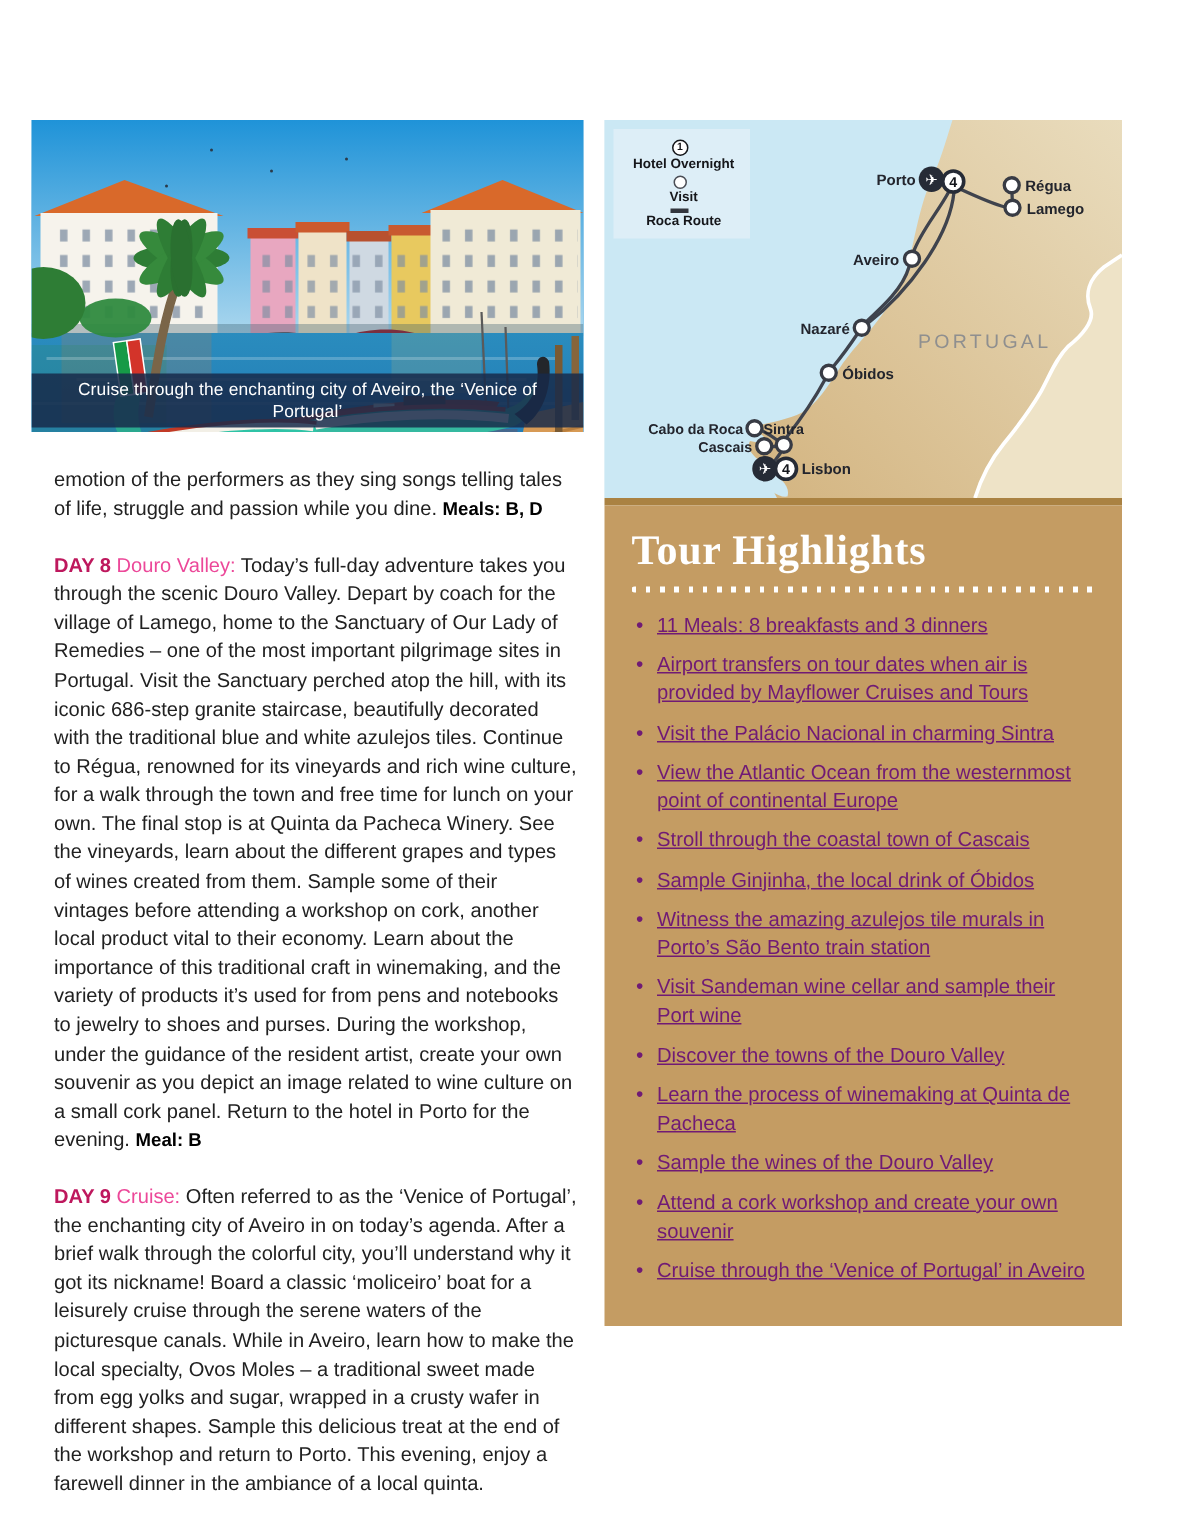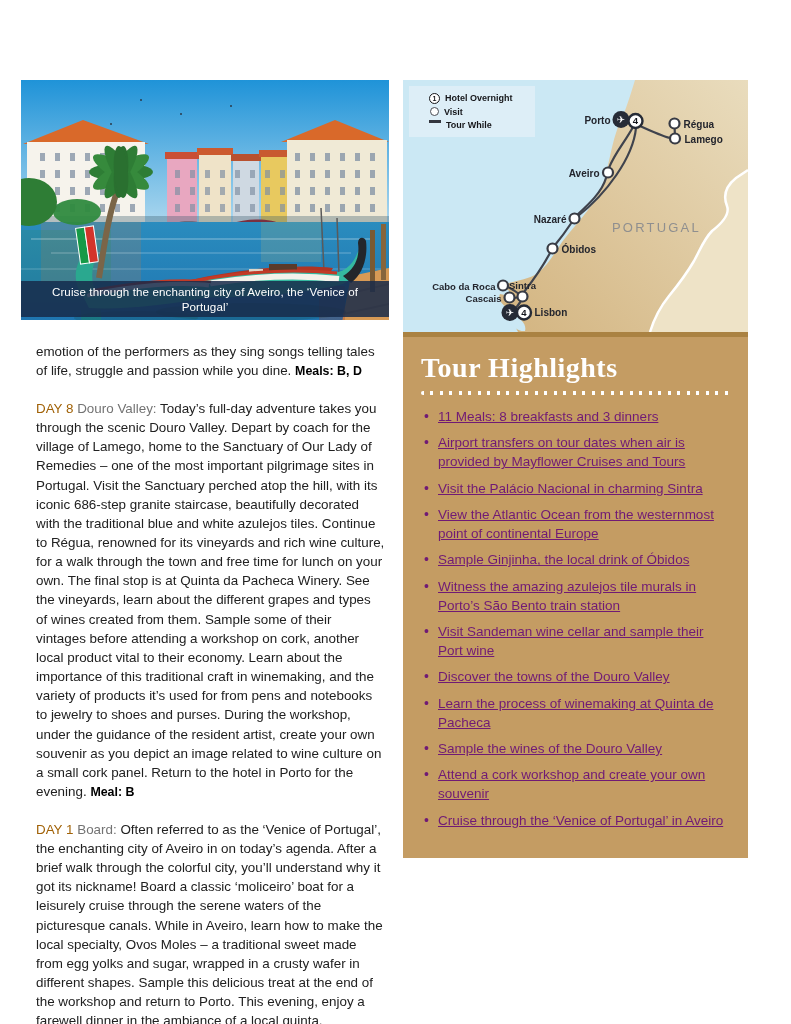--- a/index.html
+++ b/index.html
@@ -1,37 +1,37 @@
 <!DOCTYPE html>
 <html><head>
 <meta charset="utf-8">
 <style>
   html,body{margin:0;padding:0;background:#ffffff;}
   #page{position:relative;width:791px;height:1024px;background:#fff;overflow:hidden;
         font-family:"Liberation Sans",sans-serif;-webkit-font-smoothing:antialiased;}
 
   
   #left-col{position:absolute;left:21px;top:80px;width:368px;}
-  #photo{position:relative;width:368px;height:240px;margin:0;overflow:hidden;background:#2d9ad8;}
+  #photo{position:relative;width:368px;height:208px;margin:0;overflow:hidden;background:#2d9ad8;}
   #photo svg{display:block;}
   #photo figcaption{position:absolute;left:0;right:0;bottom:3px;text-align:center;}
   #photo figcaption span{display:inline-block;background:rgba(23,42,74,.85);color:#fff;
         font-size:11.6px;line-height:1.3;padding:3px 9px;letter-spacing:.1px;}
   #itinerary{margin:22px 0 0 15px;width:349px;}
   #itinerary p.para{margin:0 0 18px;font-size:13.4px;line-height:1.43;color:#212121;}
-  .dayno{color:#a16207;font-weight:normal;}
-  .dayloc{color:#737373;}
+  .dayno{color:#be185d;font-weight:bold;}
+  .dayloc{color:#ec4899;}
   .meals{font-weight:bold;font-size:12.4px;color:#000000;}
 
   
   #right-col{position:absolute;left:403px;top:80px;width:345px;}
   #map{position:relative;width:345px;height:252px;background:#cbe8f4;}
   #map-bar{height:5px;background:#aa8242;}
   #legend{position:absolute;top:6px;left:6px;background:#ddeef7;padding:7px 10px 7px 8px;}
-  .legend-row{display:flex;align-items:flex-start;margin:0 12px 3px;}
+  .legend-row{display:flex;align-items:center;margin:0 0 3px;flex-direction:column;}
   .legend-row:last-child{margin-bottom:0;}
   .legend-row .lbl{font-size:9px;font-weight:600;color:#15161a;margin-left:5px;white-space:nowrap;}
   .ic-hotel{width:11px;height:11px;border:1.6px solid #15161a;border-radius:50%;background:#fff;
         display:flex;align-items:center;justify-content:center;font-size:7px;font-weight:bold;color:#15161a;box-sizing:border-box;}
   .ic-visit{width:9px;height:9px;border:1.6px solid #4a4d55;border-radius:50%;background:#fff;box-sizing:border-box;margin-left:1px;}
   .ic-route{width:12px;height:3px;background:#33363e;}
 
   #highlights{background:#c49c63;padding:15px 18px 20px;}
   #highlights h2{margin:0 0 7px;font-family:"Liberation Serif",serif;font-weight:bold;
         color:#fff;font-size:28px;letter-spacing:.5px;}
@@ -167,22 +167,22 @@
       </p>
 
       <p class="para">
         <span class="dayno">DAY 8</span>
         <span class="dayloc">Douro Valley:</span>
         <span>Today’s full-day adventure takes you through the scenic Douro Valley.  Depart by coach for the village of Lamego, home to the Sanctuary of Our Lady of Remedies – one of the most important pilgrimage sites in Portugal.  Visit the Sanctuary perched atop the hill, with its iconic 686-step granite staircase, beautifully decorated with the traditional blue and white azulejos tiles. Continue to Régua, renowned for its vineyards and rich wine culture, for a walk through the town and free time for lunch on your own. The final stop is at Quinta da Pacheca Winery.  See the vineyards, learn about the different grapes and types of wines created from them.  Sample some of their vintages before attending a workshop on cork, another local product vital to their economy.  Learn about the importance of this traditional craft in winemaking, and the variety of products it’s used for from pens and notebooks to jewelry to shoes and purses.  During the workshop, under the guidance of the resident artist, create your own souvenir as you depict an image related to wine culture on a small cork panel.  Return to the hotel in Porto for the evening.</span>
         <b class="meals">Meal: B</b>
       </p>
 
       <p class="para">
-        <span class="dayno">DAY 1</span>
-        <span class="dayloc">Board:</span>
+        <span class="dayno">DAY 9</span>
+        <span class="dayloc">Cruise:</span>
         <span>Often referred to as the ‘Venice of Portugal’, the enchanting city of Aveiro in on today’s agenda. After a brief walk through the colorful city, you’ll understand why it got its nickname! Board a classic ‘moliceiro’ boat for a leisurely cruise through the serene waters of the picturesque canals. While in Aveiro, learn how to make the local specialty, Ovos Moles – a traditional sweet made from egg yolks and sugar, wrapped in a crusty wafer in different shapes.  Sample this delicious treat at the end of the workshop and return to Porto.  This evening, enjoy a farewell dinner in the ambiance of a local quinta.</span>
         
       </p>
 
     </div>
   </section>
 
   <section id="right-col">
 
     <div id="map">
@@ -257,35 +257,36 @@
         <div class="legend-row">
           <span class="ic-hotel">1</span>
           <span class="lbl">Hotel Overnight</span>
         </div>
         <div class="legend-row">
           <span class="ic-visit"></span>
           <span class="lbl">Visit</span>
         </div>
         <div class="legend-row">
           <span class="ic-route"></span>
-          <span class="lbl">Tour While</span>
+          <span class="lbl">Roca Route</span>
         </div>
       </div>
     </div>
 
     <div id="map-bar"></div>
 
     <div id="highlights">
       <h2>Tour Highlights</h2>
       <div id="hl-dots"></div>
       <ul>
         <li>11 Meals: 8 breakfasts and 3 dinners</li>
         <li>Airport transfers on tour dates when air is provided by Mayflower Cruises and Tours</li>
         <li>Visit the Palácio Nacional in charming Sintra</li>
         <li>View the Atlantic Ocean from the westernmost point of continental Europe</li>
+        <li>Stroll through the coastal town of Cascais</li>
         <li>Sample Ginjinha, the local drink of Óbidos</li>
         <li>Witness the amazing azulejos tile murals in Porto’s São Bento train station</li>
         <li>Visit Sandeman wine cellar and sample their Port wine</li>
         <li>Discover the towns of the Douro Valley</li>
         <li>Learn the process of winemaking at Quinta de Pacheca</li>
         <li>Sample the wines of the Douro Valley</li>
         <li>Attend a cork workshop and create your own souvenir</li>
         <li>Cruise through the ‘Venice of Portugal’ in Aveiro</li>
 
       </ul>

